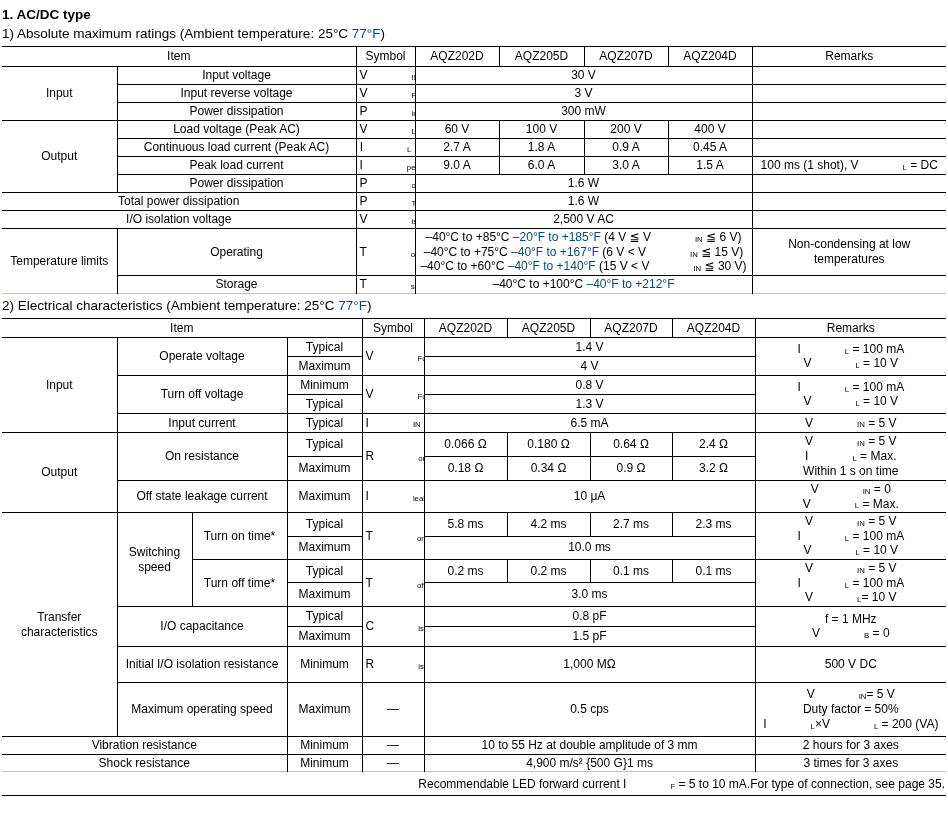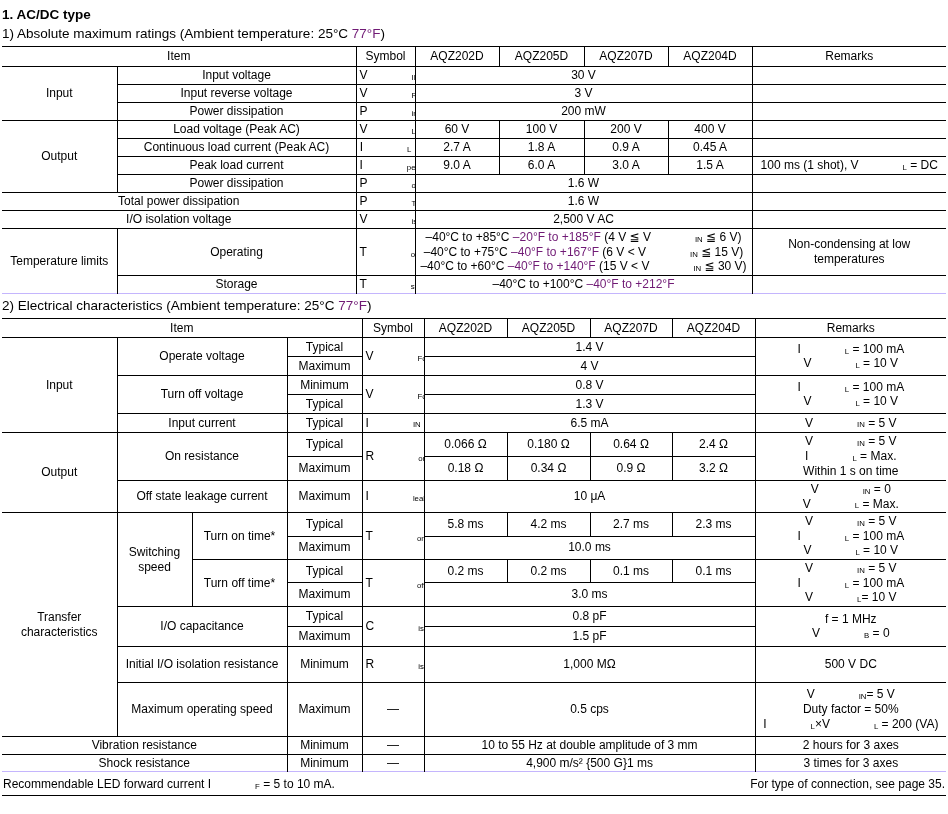--- a/index.html
+++ b/index.html
@@ -3,26 +3,26 @@
 <meta charset="utf-8">
 <style>
   html,body{margin:0;padding:0;background:#fff;}
   body{width:948px;height:814px;overflow:hidden;font-family:"Liberation Sans",sans-serif;color:#000;}
   .page{padding:7px 2px 12px 2px;border-radius:32px;}
   .doc-title{font-size:13.5px;font-weight:bold;margin:0 0 3px 0;}
   .section-heading{font-size:13.5px;font-weight:normal;margin:4px 0 5px 0;}
   table{border-collapse:collapse;table-layout:fixed;width:944px;border-bottom:1px solid #c4b5fd;}
   td{border-top:1px solid #000;border-left:1px solid #000;padding:1px 3px;text-align:center;vertical-align:middle;font-size:12px;line-height:1.22;overflow:hidden;}
   td.x0{border-left:none;}
-  .gy{color:#701a75;}
+  .gy{color:#0c4a6e;}
   sub{font-size:0.65em;vertical-align:-0.12em;line-height:0;margin-left:44px;}
   .nowrap{white-space:nowrap;}
   .r17{height:17px}.r18{height:18px}.r19{height:19px}.r20{height:20px}
   .r24{height:24px}.r31{height:31px}.r36{height:36px}.r54{height:54px}
-  .footer-row{display:flex;justify-content:space-between;font-size:12px;margin-top:5px;padding:0 1px;}
+  .footer-row{display:flex;justify-content:flex-end;font-size:12px;margin-top:5px;padding:0 1px;}
   .bottom-rule{border-top:1px solid #000;margin-top:4px;height:0;}
 </style>
 </head>
 <body>
 
 <div class="page">
 
   <div class="doc-title">1. AC/DC type</div>
   <div class="section-heading">1) Absolute maximum ratings (Ambient temperature: 25°C <span class="gy">77°F</span>)</div>
 
@@ -56,21 +56,21 @@
     </tr>
     <tr class="r18">
       <td>Input reverse voltage</td>
       <td>V<sub>RIN</sub></td>
       <td colspan="4">3 V</td>
       <td></td>
     </tr>
     <tr class="r18">
       <td>Power dissipation</td>
       <td>P<sub>in</sub></td>
-      <td colspan="4">200 mW</td>
+      <td colspan="4">300 mW</td>
       <td></td>
     </tr>
     <tr class="r18">
       <td class="x0" rowspan="4">Output</td>
       <td>Load voltage (Peak AC)</td>
       <td>V<sub>L</sub></td>
       <td>60 V</td>
       <td>100 V</td>
       <td>200 V</td>
       <td>400 V</td>

